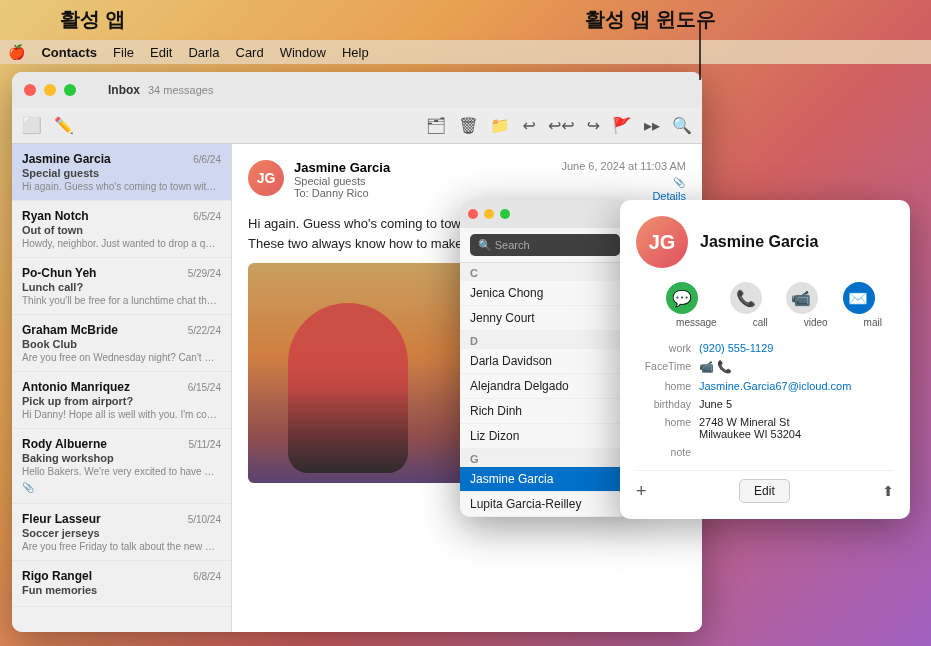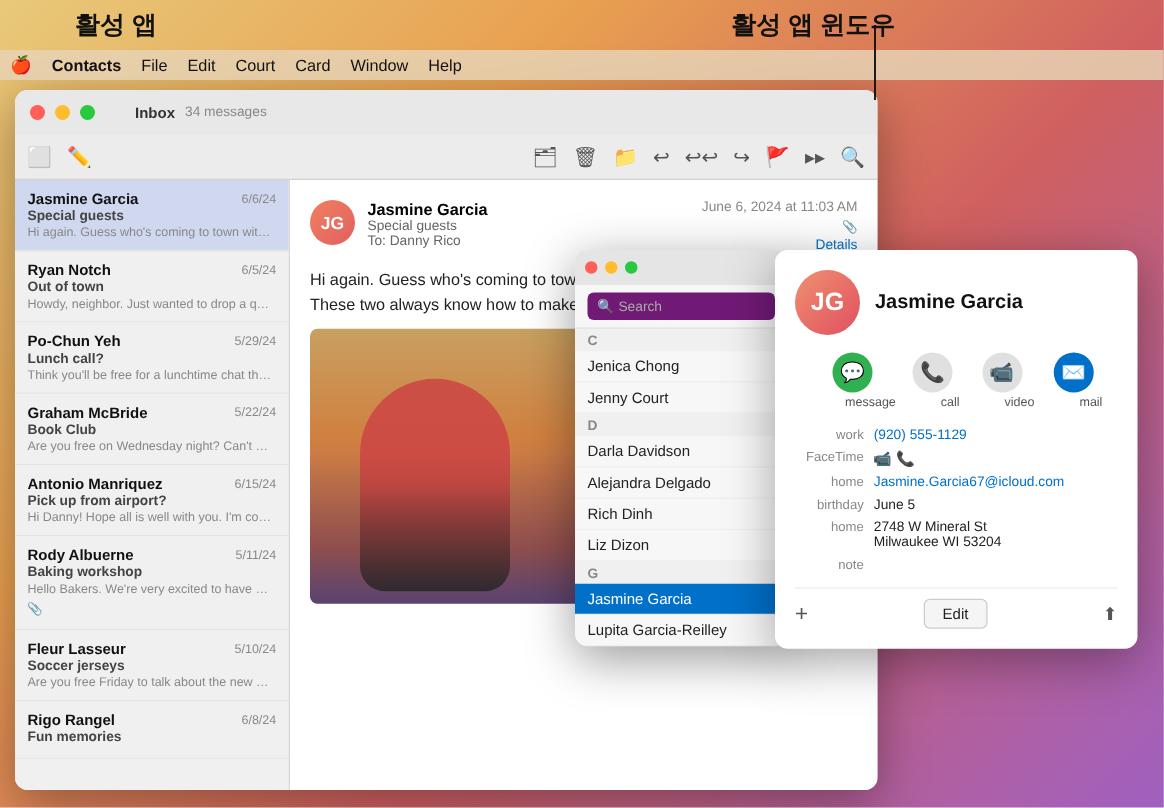--- a/index.html
+++ b/index.html
@@ -265,21 +265,21 @@
       gap: 6px;
     }
     .contacts-search {
       padding: 6px 10px;
       background: #f7f7f7;
       border-bottom: 1px solid #ddd;
     }
     .contacts-search-input {
       width: 100%;
       height: 22px;
-      background: #701a75;
+      background: #404040;
       border-radius: 5px;
       border: none;
       padding: 0 8px;
       font-size: 11px;
       color: #888;
       display: flex;
       align-items: center;
       text-align: right;
     }
     .contacts-section-header {
@@ -423,21 +423,21 @@
 
 <svg style="position:absolute;top:0;left:0;width:931px;height:646px;pointer-events:none;z-index:200;" viewBox="0 0 931 646">
   <line x1="700" y1="20" x2="700" y2="80" stroke="#111" stroke-width="1.5"></line>
 </svg>
 
 <div class="menubar">
   <span class="menubar-apple">🍎</span>
   <span class="menubar-item active">Contacts</span>
   <span class="menubar-item">File</span>
   <span class="menubar-item">Edit</span>
-  <span class="menubar-item">Court</span>
+  <span class="menubar-item">Darla</span>
   <span class="menubar-item">Card</span>
   <span class="menubar-item">Window</span>
   <span class="menubar-item">Help</span>
 </div>
 
 <div class="mail-window">
   <div class="mail-titlebar">
     <span class="traffic-light tl-red"></span>
     <span class="traffic-light tl-yellow"></span>
     <span class="traffic-light tl-green"></span>

